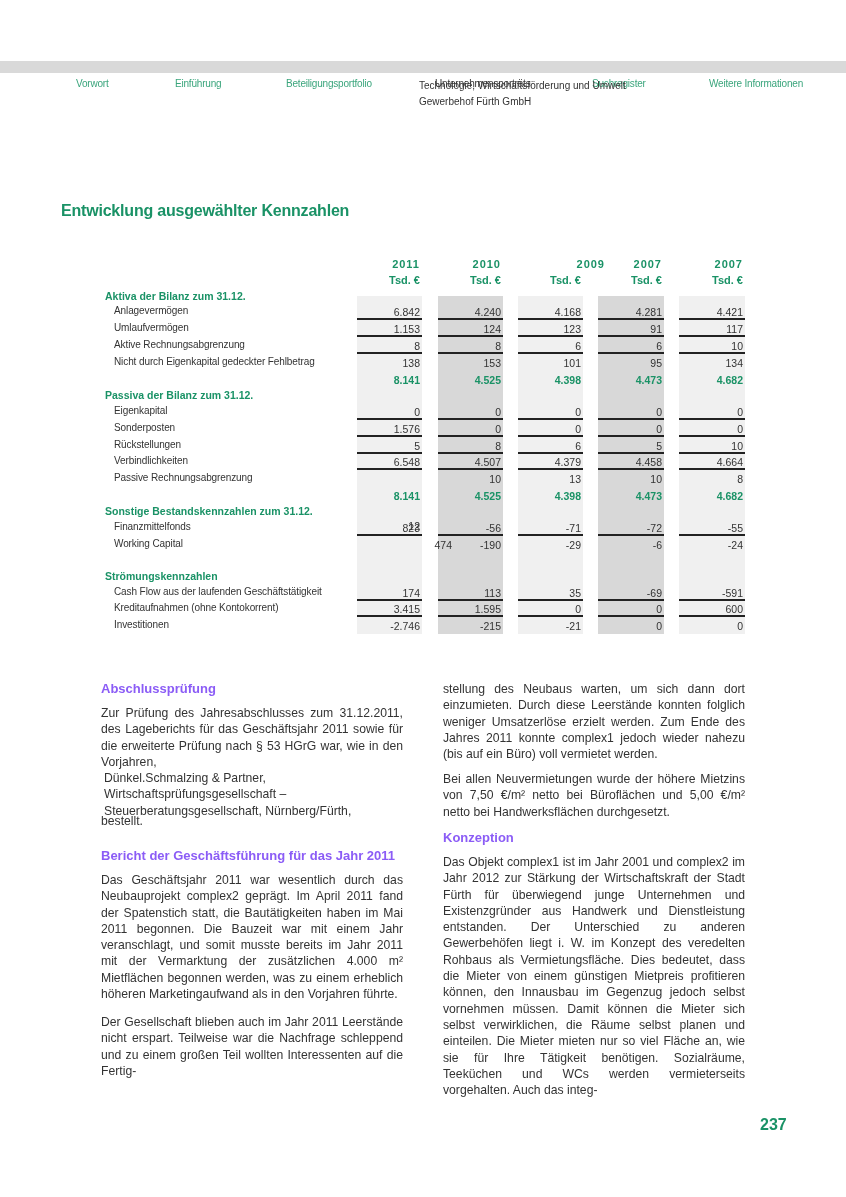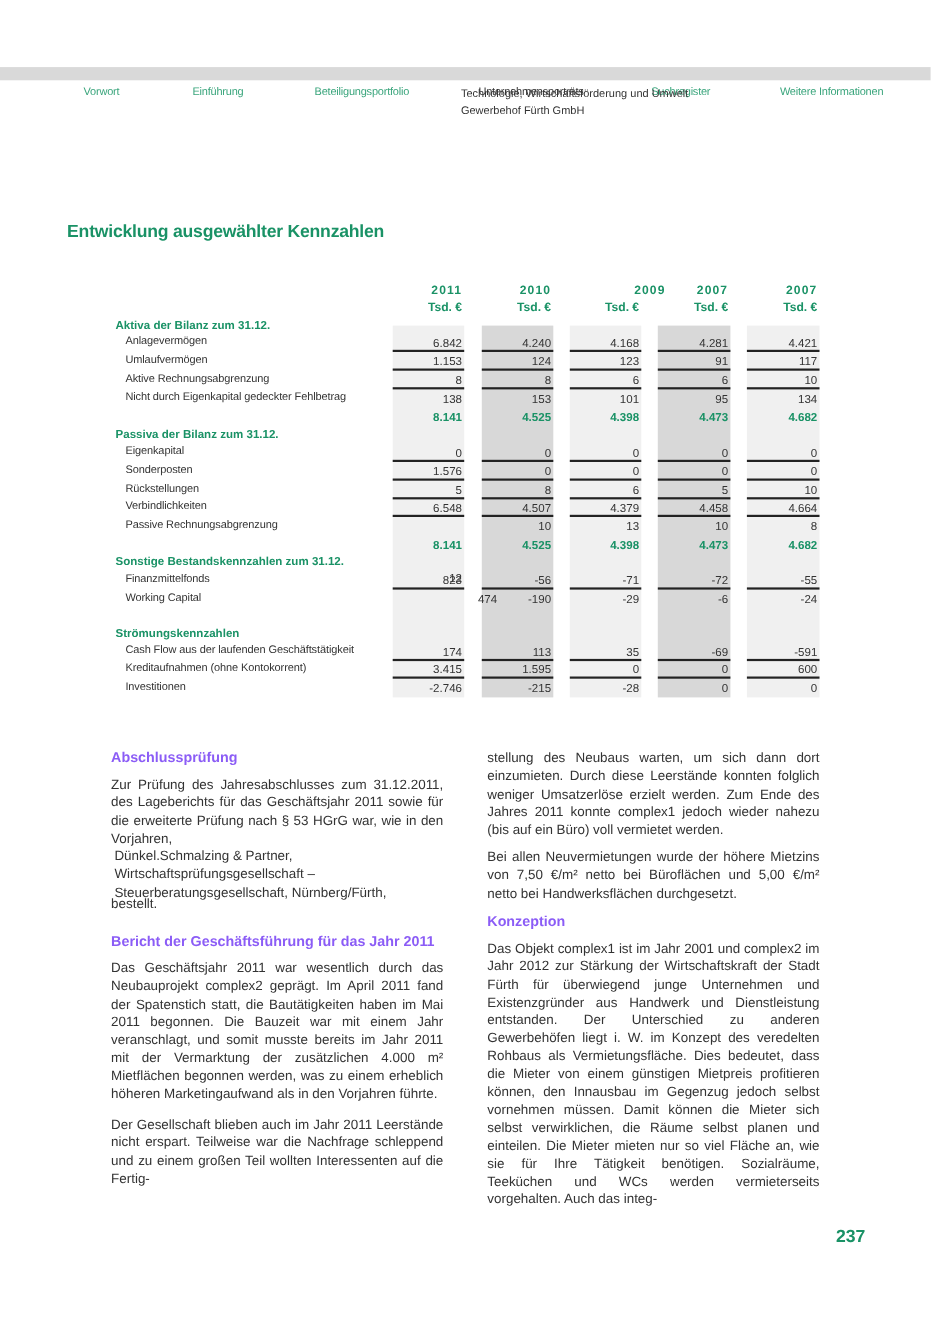--- a/index.html
+++ b/index.html
@@ -146,21 +146,21 @@
     <div class="cell ul" style="left: 679px; width: 66px; top: 585px;">-591</div>
     <div class="rlabel" style="top: 602px;">Kreditaufnahmen (ohne Kontokorrent)</div>
     <div class="cell ul" style="left: 357px; width: 65px; top: 601px;">3.415</div>
     <div class="cell ul" style="left: 438px; width: 65px; top: 601px;">1.595</div>
     <div class="cell ul" style="left: 518px; width: 65px; top: 601px;">0</div>
     <div class="cell ul" style="left: 598px; width: 66px; top: 601px;">0</div>
     <div class="cell ul" style="left: 679px; width: 66px; top: 601px;">600</div>
     <div class="rlabel" style="top: 619px;">Investitionen</div>
     <div class="cell" style="left: 357px; width: 65px; top: 618px;">-2.746</div>
     <div class="cell" style="left: 438px; width: 65px; top: 618px;">-215</div>
-    <div class="cell" style="left: 518px; width: 65px; top: 618px;">-28</div>
+    <div class="cell" style="left: 518px; width: 65px; top: 618px;">-21</div>
     <div class="cell" style="left: 598px; width: 66px; top: 618px;">0</div>
     <div class="cell" style="left: 679px; width: 66px; top: 618px;">0</div>
   </div>
 
 <div class="h2" style="left:101px;top:681px">Abschlussprüfung</div>
 <div class="para" style="left:101px;top:705px;width:302px">Zur Prüfung des Jahresabschlusses zum 31.12.2011, des Lageberichts für das Geschäftsjahr 2011 sowie für die erweiterte Prüfung nach § 53 HGrG war, wie in den Vorjahren,</div>
 <div class="para" style="left:104px;top:770px;width:300px;text-align:left;padding-left:0;text-indent:0">Dünkel.Schmalzing &amp; Partner, Wirtschaftsprüfungsgesellschaft – Steuerberatungsgesellschaft, Nürnberg/Fürth,</div>
 <div class="para" style="left:101px;top:813px;width:302px">bestellt.</div>
 <div class="h2" style="left:101px;top:848px">Bericht der Geschäftsführung für das Jahr 2011</div>
 <div class="para" style="left:101px;top:872px;width:302px">Das Geschäftsjahr 2011 war wesentlich durch das Neubauprojekt complex2 geprägt. Im April 2011 fand der Spatenstich statt, die Bautätigkeiten haben im Mai 2011 begonnen. Die Bauzeit war mit einem Jahr veranschlagt, und somit musste bereits im Jahr 2011 mit der Vermarktung der zusätzlichen 4.000 m² Mietflächen begonnen werden, was zu einem erheblich höheren Marketingaufwand als in den Vorjahren führte.</div>

